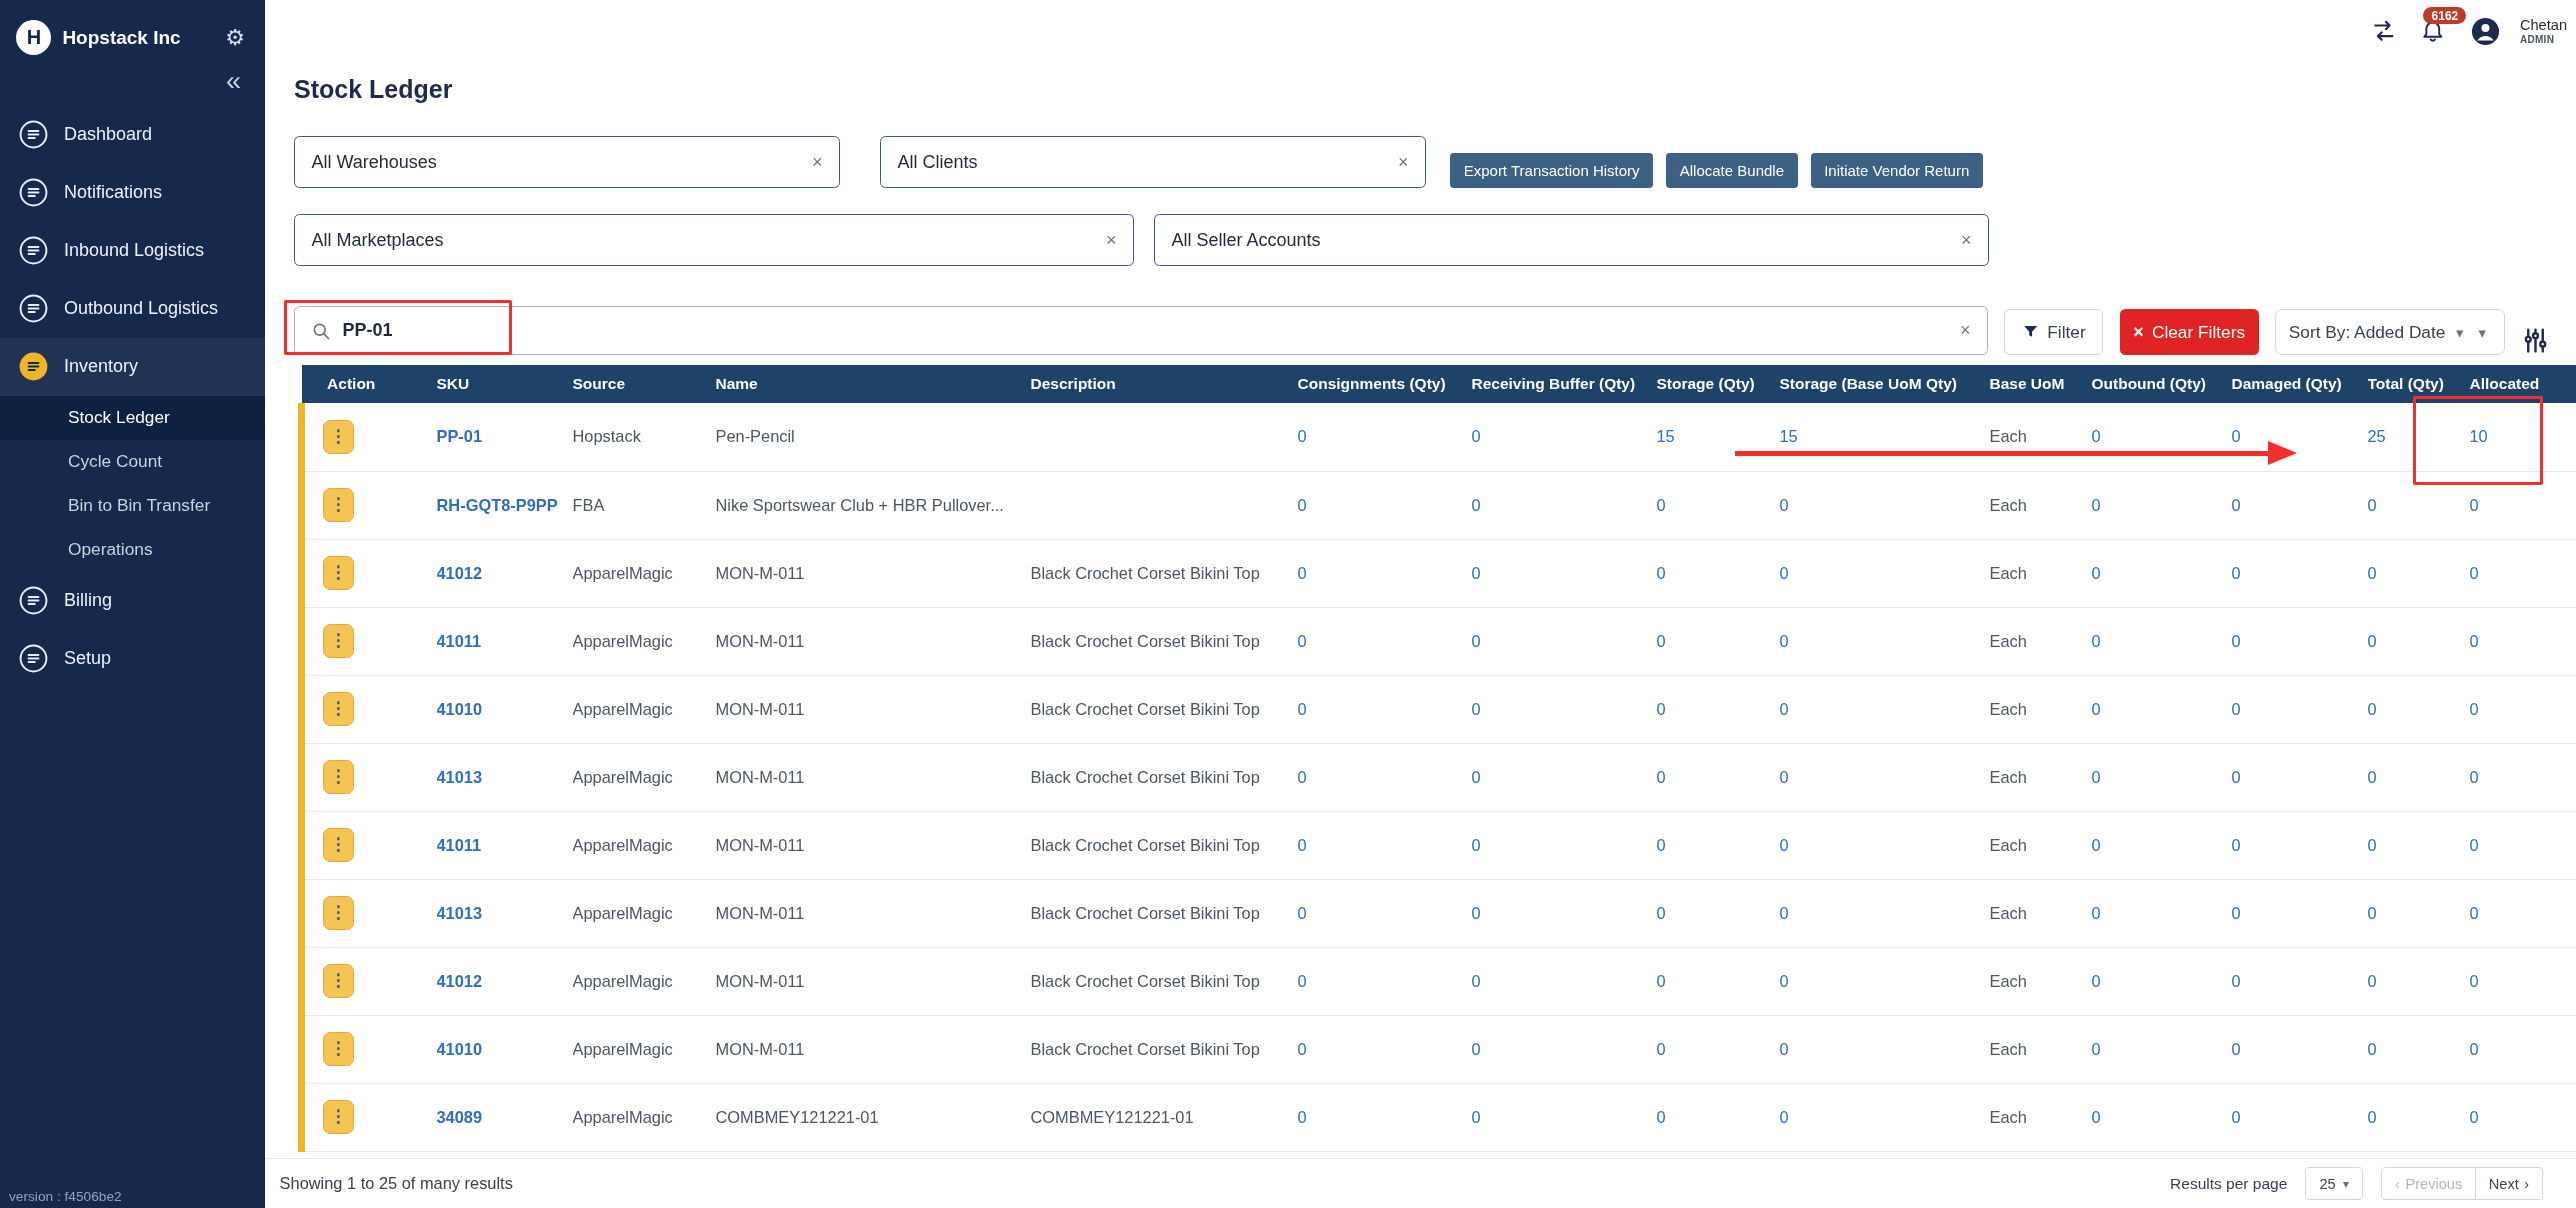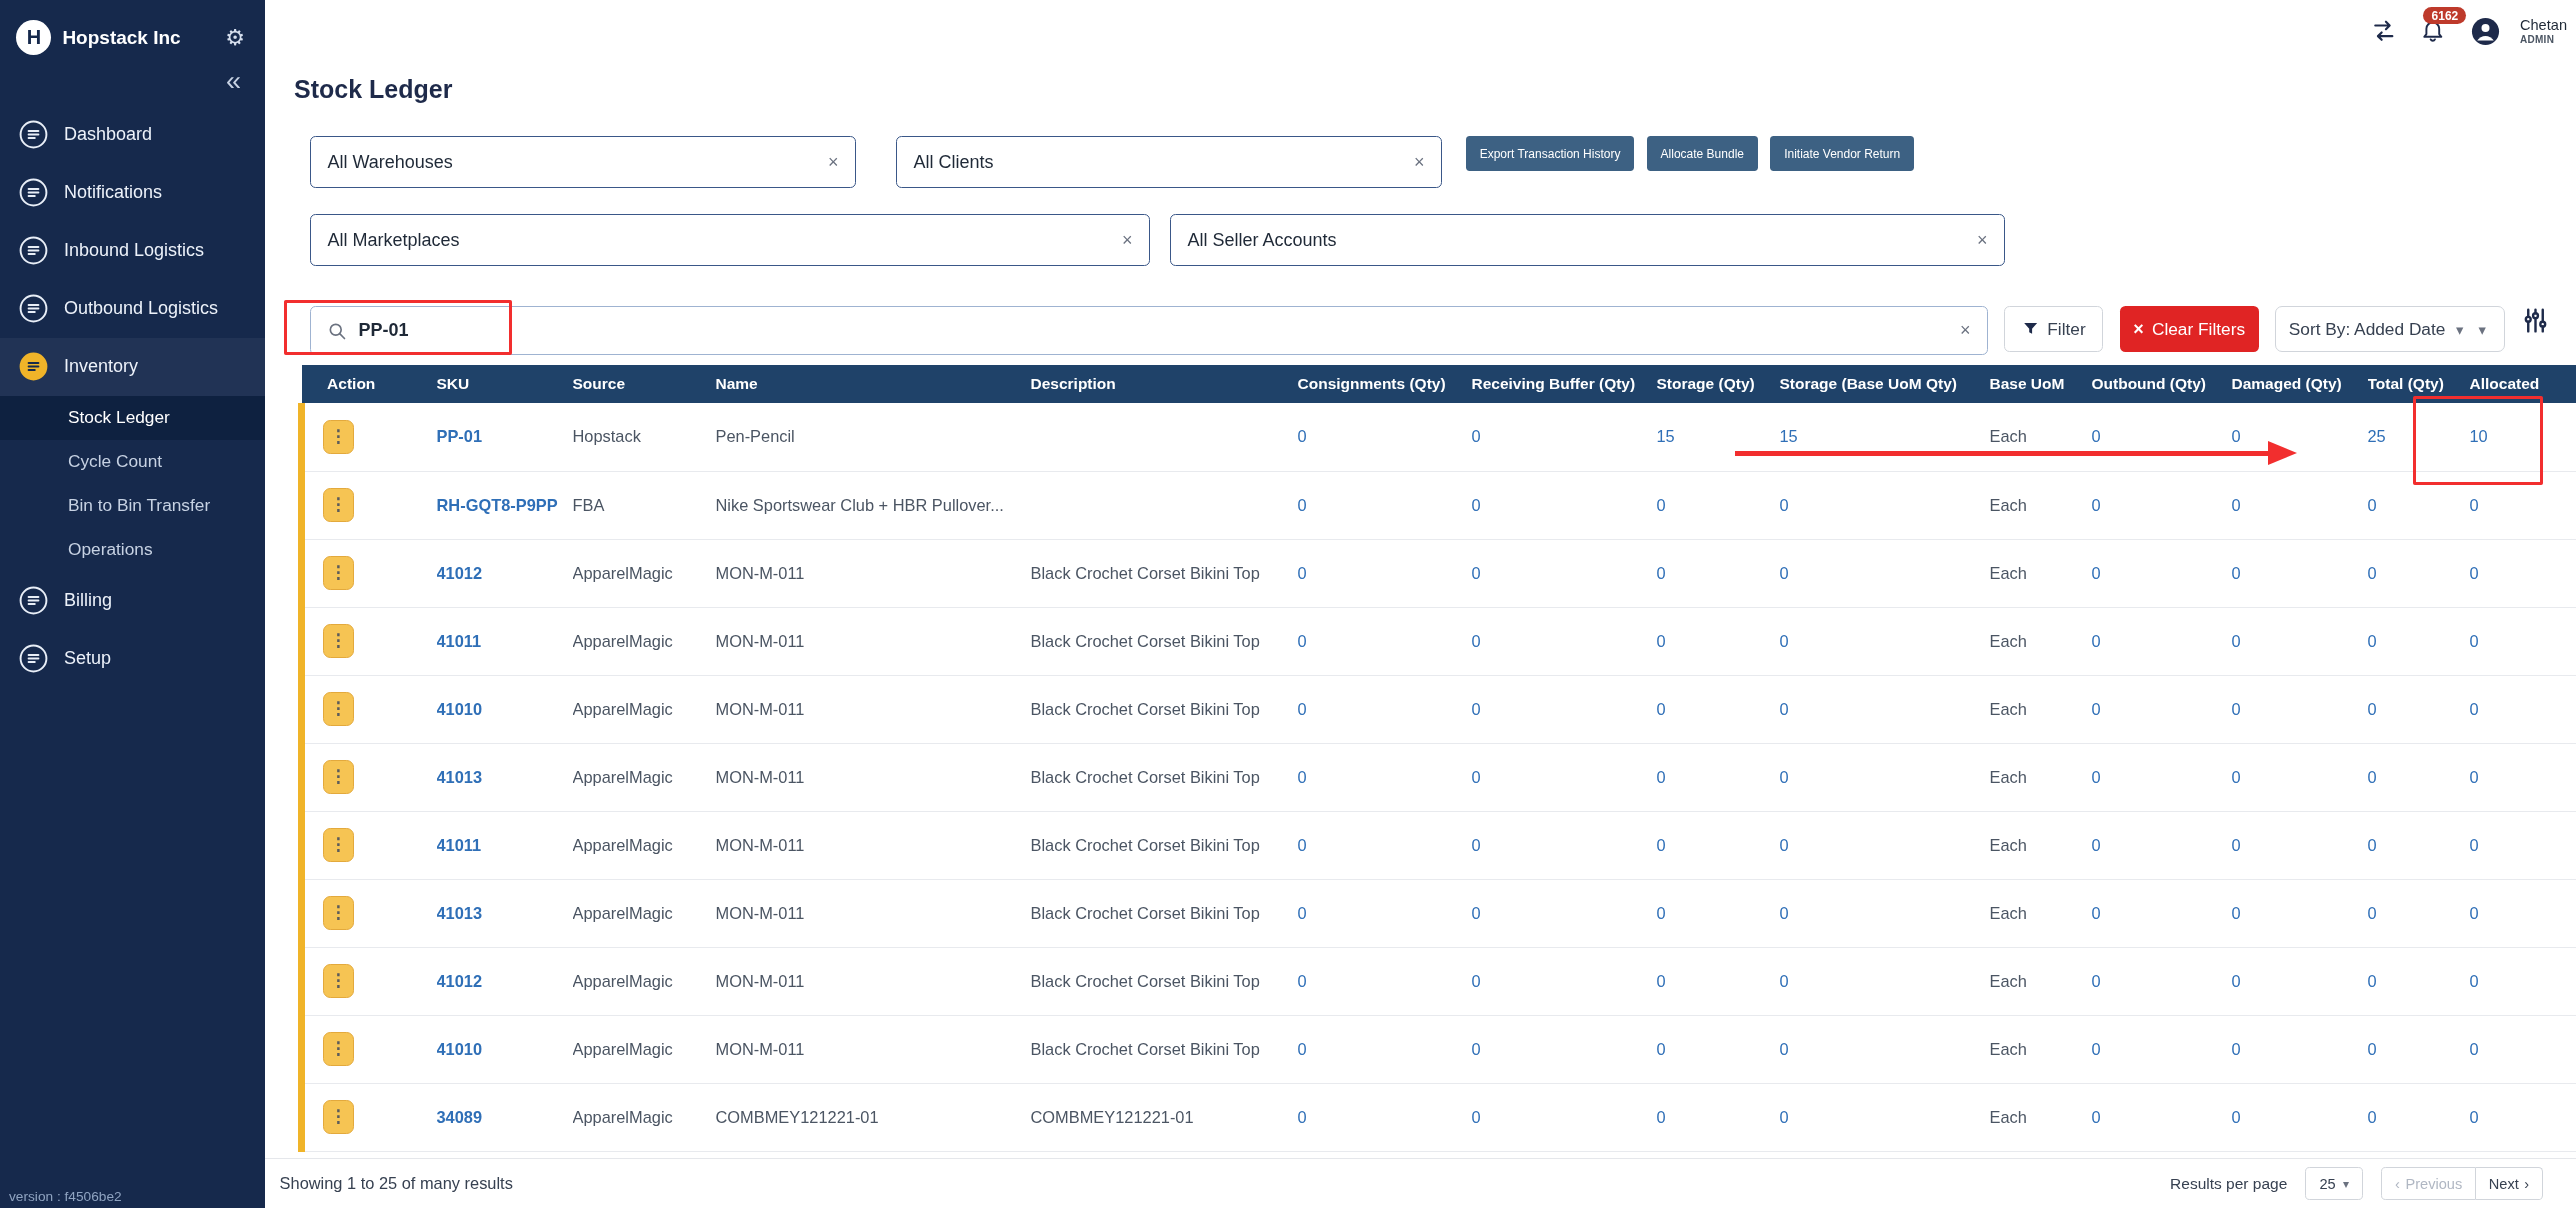--- a/index.html
+++ b/index.html
@@ -31,30 +31,30 @@
   .bell-wrap{position:relative;cursor:pointer}
   .badge{position:absolute;top:-10px;left:3px;background:#BE3A2B;color:#fff;font-size:12px;font-weight:bold;padding:1.8px 8.2px;border-radius:9px;white-space:nowrap}
   .user{display:flex;align-items:center;gap:19px;cursor:pointer}
   .user-meta{display:flex;flex-direction:column;line-height:1.15}
   .user-name{font-size:14.6px;color:#1f2937}
   .user-role{font-size:10px;font-weight:bold;color:#4b5563;letter-spacing:0.3px}
 
   
   .main{position:absolute;left:265px;top:62px;right:0;bottom:46px;background:#fff}
   .page-title{position:absolute;left:29px;top:12.8px;font-size:25px;font-weight:bold;color:#1E2A4A}
-  .frow{position:absolute;left:45px;display:flex;align-items:flex-start}
+  .frow{position:absolute;left:29px;display:flex;align-items:flex-end}
   .frow1{top:74px;height:52px}
   .frow2{top:152px;height:52px}
   .srow{top:244px;height:49px;right:25.6px}
   .selectbox{height:52px;border:1.4px solid #3A5788;border-radius:5.5px;background:#fff;display:flex;align-items:center;justify-content:space-between;padding:0 16.4px;font-size:18px;color:#1f2937;cursor:pointer}
   .xicon{color:#6b7280;font-size:18px;margin-left:18px;cursor:pointer}
   .w-warehouses{width:546px}
   .w-clients{width:546px;margin-left:40px}
   .actionbtns{display:flex;gap:12.8px;margin-left:24px}
-  .slatebtn{height:35px;padding:0 13.7px;border-radius:3.7px;background:#3D6183;color:#fff;font-size:12px;display:flex;align-items:center;border:none;cursor:pointer;font-family:"Liberation Sans",sans-serif;white-space:nowrap}
+  .slatebtn{height:35px;padding:0 13.7px;border-radius:3.7px;background:#3D6183;color:#fff;font-size:15px;display:flex;align-items:center;border:none;cursor:pointer;font-family:"Liberation Sans",sans-serif;white-space:nowrap}
   .w-market{width:840px}
   .w-seller{width:835px;margin-left:20px}
   .searchbox{flex:1;height:49px;border:1.4px solid #9FB3D1;border-radius:5.5px;display:flex;align-items:center;padding:0 16.4px;gap:11px;background:#fff}
   .searchinput{flex:1;border:none;outline:none;font-size:18px;font-weight:600;color:#1f2937;font-family:"Liberation Sans",sans-serif;background:transparent}
   .filterbtn{margin-left:16.4px;width:99px;height:46px;border:0.9px solid #D1D5DB;border-radius:5.5px;background:#fff;display:flex;align-items:center;justify-content:center;gap:8.2px;font-size:17.3px;color:#374151;cursor:pointer;font-family:"Liberation Sans",sans-serif}
   .clearbtn{margin-left:16.4px;width:139px;height:46px;border:none;border-radius:5.5px;background:#E02424;color:#fff;display:flex;align-items:center;justify-content:center;gap:8.2px;font-size:17.3px;cursor:pointer;font-family:"Liberation Sans",sans-serif}
   .clearbtn .x{font-weight:bold;font-size:18px}
   .sortbox{margin-left:16.4px;width:230px;height:46px;border:0.9px solid #D1D5DB;border-radius:7px;display:flex;align-items:center;justify-content:space-between;padding:0 12.8px;font-size:17.3px;color:#374151;cursor:pointer;background:#fff}
   .chevs{color:#6b7280;font-size:14.6px;letter-spacing:5.5px}
   .sliders{margin-left:16.4px;cursor:pointer;display:flex;align-items:center}

